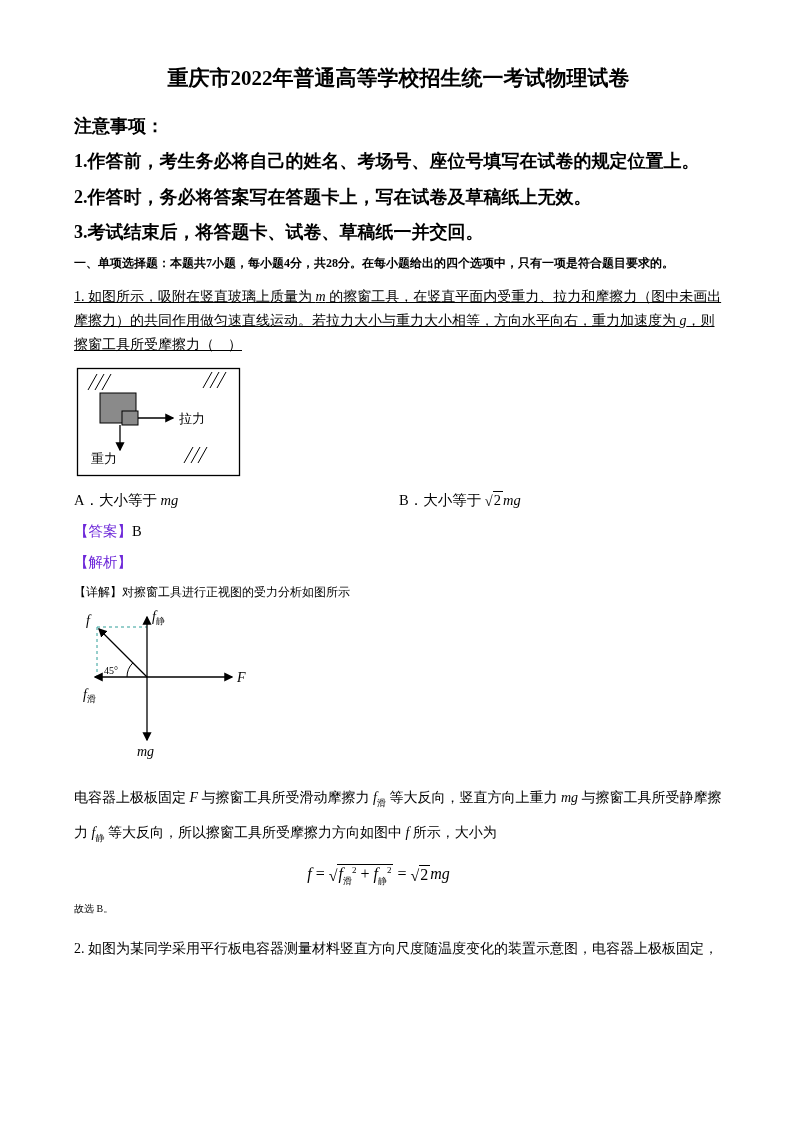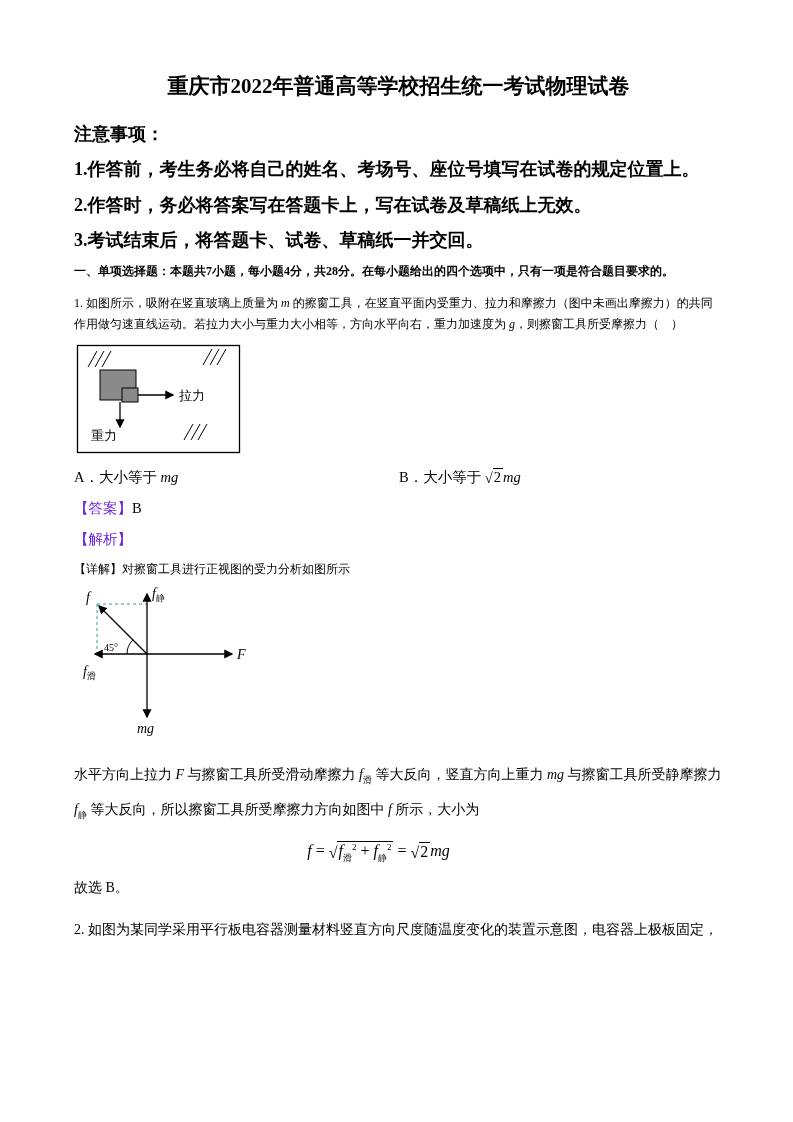--- a/index.html
+++ b/index.html
@@ -1,42 +1,42 @@
 <!DOCTYPE html>
 <html><head>
 <meta charset="utf-8">
 <style>
   html,body { margin:0; padding:0; background:#ffffff; }
   .page {
     position:relative; width:793px; height:969px; box-sizing:border-box;
-    margin:16px auto; background:#fff; color:#000;
+    margin:8px auto; background:#fff; color:#000;
     padding:56px 70px 0 74px; overflow:hidden;
     font-family:"Liberation Serif","DejaVu Serif",serif; font-size:14px;
   }
   .title { text-align:center; font-size:21px; font-weight:700; margin:0 0 16px 0; line-height:1.4; }
   .bold-line { font-size:18px; font-weight:700; line-height:1.95; margin:0; }
   .section-head { font-size:12px; font-weight:700; line-height:1.95; margin:2px 0 0 0; }
-  .stem { font-size:12px; line-height:1.72; margin:10px 0 6px 0; }
+  .stem { font-size:14px; line-height:1.72; margin:10px 0 6px 0;text-decoration:underline; }
   .var { font-style:italic; }
   sub { font-size:9px; }
   sup { font-size:9px; }
   .fig1 { margin:10px 0 6px 2px; }
   .fig2 { margin:6px 0 4px 8px; }
   .opt-row { display:flex; margin:10px 0; font-size:14.5px; }
   .opt { width:325px; }
   .opt-b2 { flex:1; }
   .ans-line { margin:12px 0; font-size:14.5px; }
   .tag-accent { color:#6d28d9; }
   .detail-line { margin:12px 0 6px 0; font-size:12px; }
   .para { font-size:14px; line-height:2.5; margin:14px 0 4px 0; }
   .sqrt { display:inline-block; white-space:nowrap; }
   .rad { display:inline-block; transform:translateY(1px); }
   .vinc { display:inline-block; border-top:1px solid #000; padding:0 2px 0 1px; }
   .formula { text-align:center; font-size:16px; margin:14px 40px 14px 0; }
-  .conclusion { font-size:14px; margin:12px 0; }
+  .conclusion { font-size:10px; margin:12px 0; }
   .q2 { font-size:14px; line-height:1.9; margin:20px 0 0 0; }
   svg text { font-family:"Liberation Serif","DejaVu Serif",serif; }
 </style>
 </head>
 <body>
 
 <div class="page">
 
   <h1 class="title">重庆市2022年普通高等学校招生统一考试物理试卷</h1>
 
@@ -104,21 +104,21 @@
       <text x="22" y="67" font-size="10">45°</text>
 
       <text x="4" y="18" font-size="14" font-style="italic">f</text>
       <text x="70" y="14" font-size="14"><tspan font-style="italic">f</tspan><tspan dy="3" font-size="9">静</tspan></text>
       <text x="1" y="92" font-size="14"><tspan font-style="italic">f</tspan><tspan dy="3" font-size="9">滑</tspan></text>
       <text x="155" y="75" font-size="14" font-style="italic">F</text>
       <text x="55" y="149" font-size="14" font-style="italic">mg</text>
     </svg>
   </div>
 
-  <p class="para"><span>水平方向上拉力 </span><i class="var">F</i><span> 与擦窗工具所受滑动摩擦力 </span><i class="var">f</i><sub>滑</sub><span> 等大反向，竖直方向上重力 </span><i class="var">mg</i><span> 与擦窗工具所受静摩擦力 </span><i class="var">f</i><sub>静</sub><span> 等大反向，所以擦窗工具所受摩擦力方向如图中 </span><i class="var">f</i><span> 所示，大小为</span></p>
+  <p class="para"><span>电容器上极板固定 </span><i class="var">F</i><span> 与擦窗工具所受滑动摩擦力 </span><i class="var">f</i><sub>滑</sub><span> 等大反向，竖直方向上重力 </span><i class="var">mg</i><span> 与擦窗工具所受静摩擦力 </span><i class="var">f</i><sub>静</sub><span> 等大反向，所以擦窗工具所受摩擦力方向如图中 </span><i class="var">f</i><span> 所示，大小为</span></p>
 
   <div class="formula">
     <i class="var">f</i>
     <span>=</span>
     <span class="sqrt"><span class="rad">√</span><span class="vinc"><i class="var">f</i><sub>滑</sub><sup>2</sup><span> + </span><i class="var">f</i><sub>静</sub><sup>2</sup></span></span>
     <span>=</span>
     <span class="sqrt"><span class="rad">√</span><span class="vinc">2</span></span><i class="var">mg</i>
   </div>
 
   <p class="conclusion">故选 B。</p>

